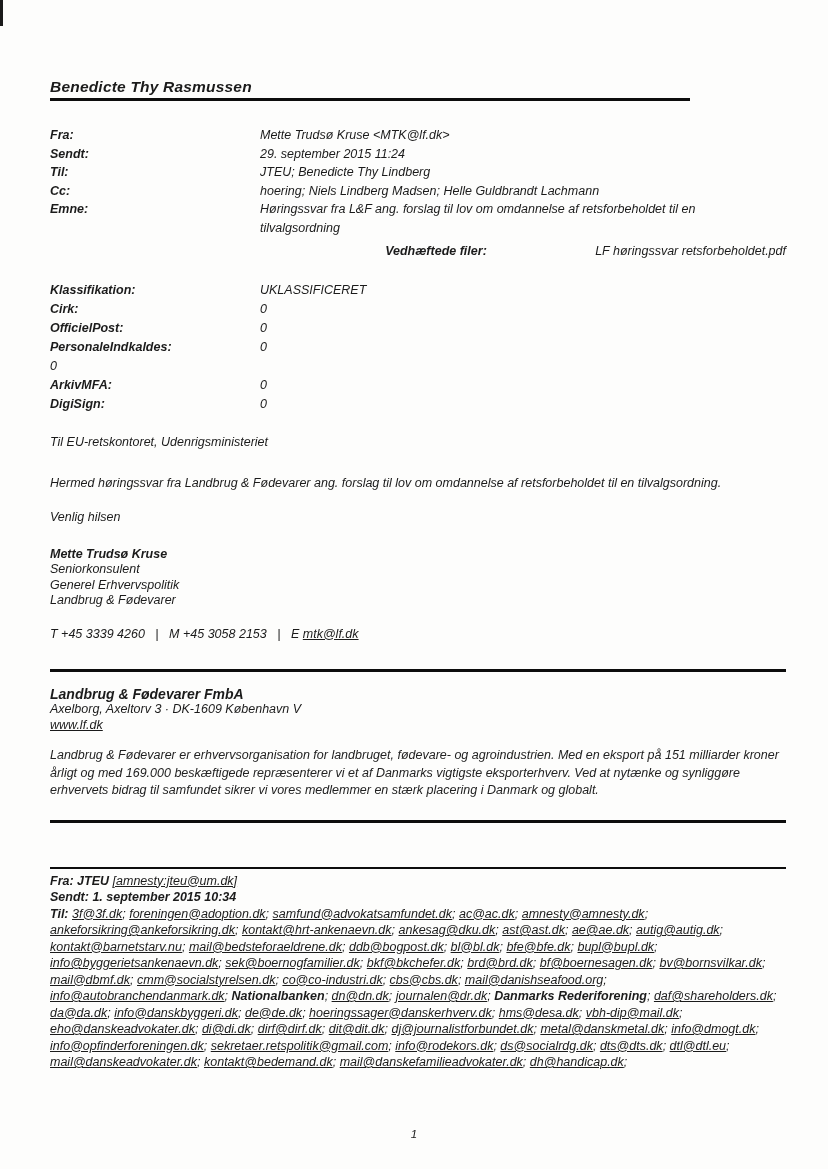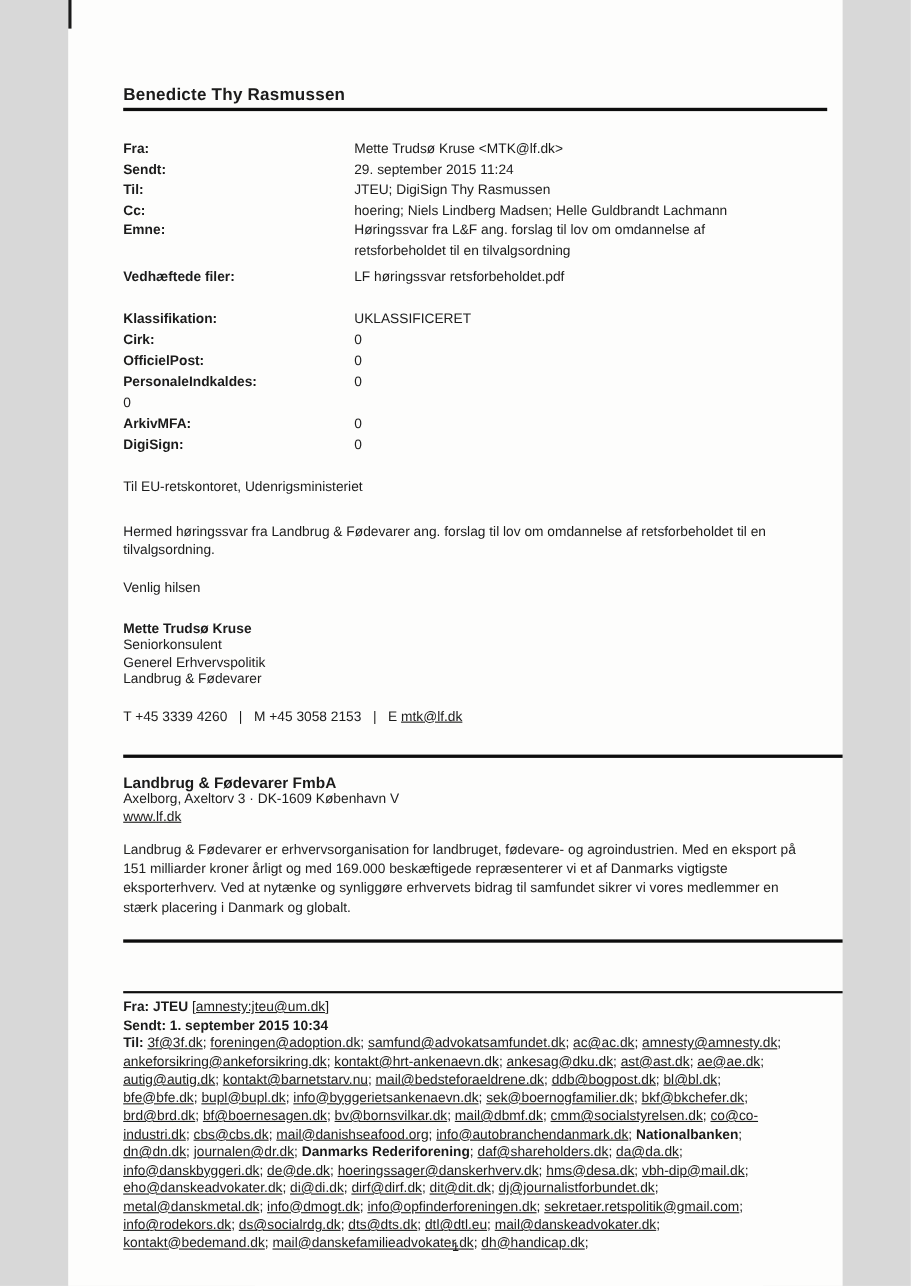--- a/index.html
+++ b/index.html
@@ -3,29 +3,30 @@
 <meta charset="utf-8">
 <style>
   * { box-sizing: border-box; }
   html, body { margin: 0; padding: 0; }
   body {
     background: #d8d8d8;
     font-family: "Liberation Sans", "DejaVu Sans", sans-serif;
   }
   .page {
     position: relative;
-    width: 704px;
+    width: 828px;
     height: 1169px;
     margin: 0 auto;
     background: #fdfdfc;
     color: #1b1b1b;
     overflow: hidden;
     padding: 0 42px 0 50px;
     font-size: 12.5px;
     line-height: 17px;
+    font-style: italic;
   }
   .scan-artifact {
     position: absolute;
     left: 0; top: 0;
     width: 3px; height: 26px;
     background: #1a1a1a;
   }
   .doc-title {
     font-size: 15.5px;
     font-weight: 700;
@@ -35,21 +36,21 @@
   .rule { background: #0d0d0d; }
   .rule-title { height: 3px; width: 640px; margin-top: 3px; }
   .rule-full  { height: 3px; width: 736px; margin-top: 26px; }
   .rule-after-desc { margin-top: 20px; }
   .rule-thin  { height: 2px; width: 736px; margin-top: 44px; }
 
   .header-block { margin-top: 25px; }
   .field-row { display: flex; line-height: 18.5px; }
   .field-label { flex: 0 0 210px; font-weight: 700; }
   .field-value { max-width: 505px; }
-  .row-attach { margin-top: 5px; }
+  .row-attach { margin-top: 5px; justify-content: flex-end; }
 
   .meta-block { margin-top: 20px; }
   .meta-block .field-row { line-height: 19px; }
 
   .salutation { margin: 20px 0 0 0; }
   .para { margin: 24px 0 0 0; max-width: 722px; }
   .closing { margin: 17px 0 0 0; }
 
   .signature { margin-top: 21px; line-height: 15.5px; }
   .bold { font-weight: 700; }
@@ -86,21 +87,21 @@
     <div class="field-row">
       <span class="field-label">Fra:</span>
       <span class="field-value">Mette Trudsø Kruse &lt;MTK@lf.dk&gt;</span>
     </div>
     <div class="field-row">
       <span class="field-label">Sendt:</span>
       <span class="field-value">29. september 2015 11:24</span>
     </div>
     <div class="field-row">
       <span class="field-label">Til:</span>
-      <span class="field-value">JTEU; DigiSign Thy Rasmussen</span>
+      <span class="field-value">JTEU; Benedicte Thy Lindberg</span>
     </div>
     <div class="field-row">
       <span class="field-label">Cc:</span>
       <span class="field-value">hoering; Niels Lindberg Madsen; Helle Guldbrandt Lachmann</span>
     </div>
     <div class="field-row">
       <span class="field-label">Emne:</span>
       <span class="field-value">Høringssvar fra L&amp;F ang. forslag til lov om omdannelse af retsforbeholdet til en tilvalgsordning</span>
     </div>
     <div class="field-row row-attach">

